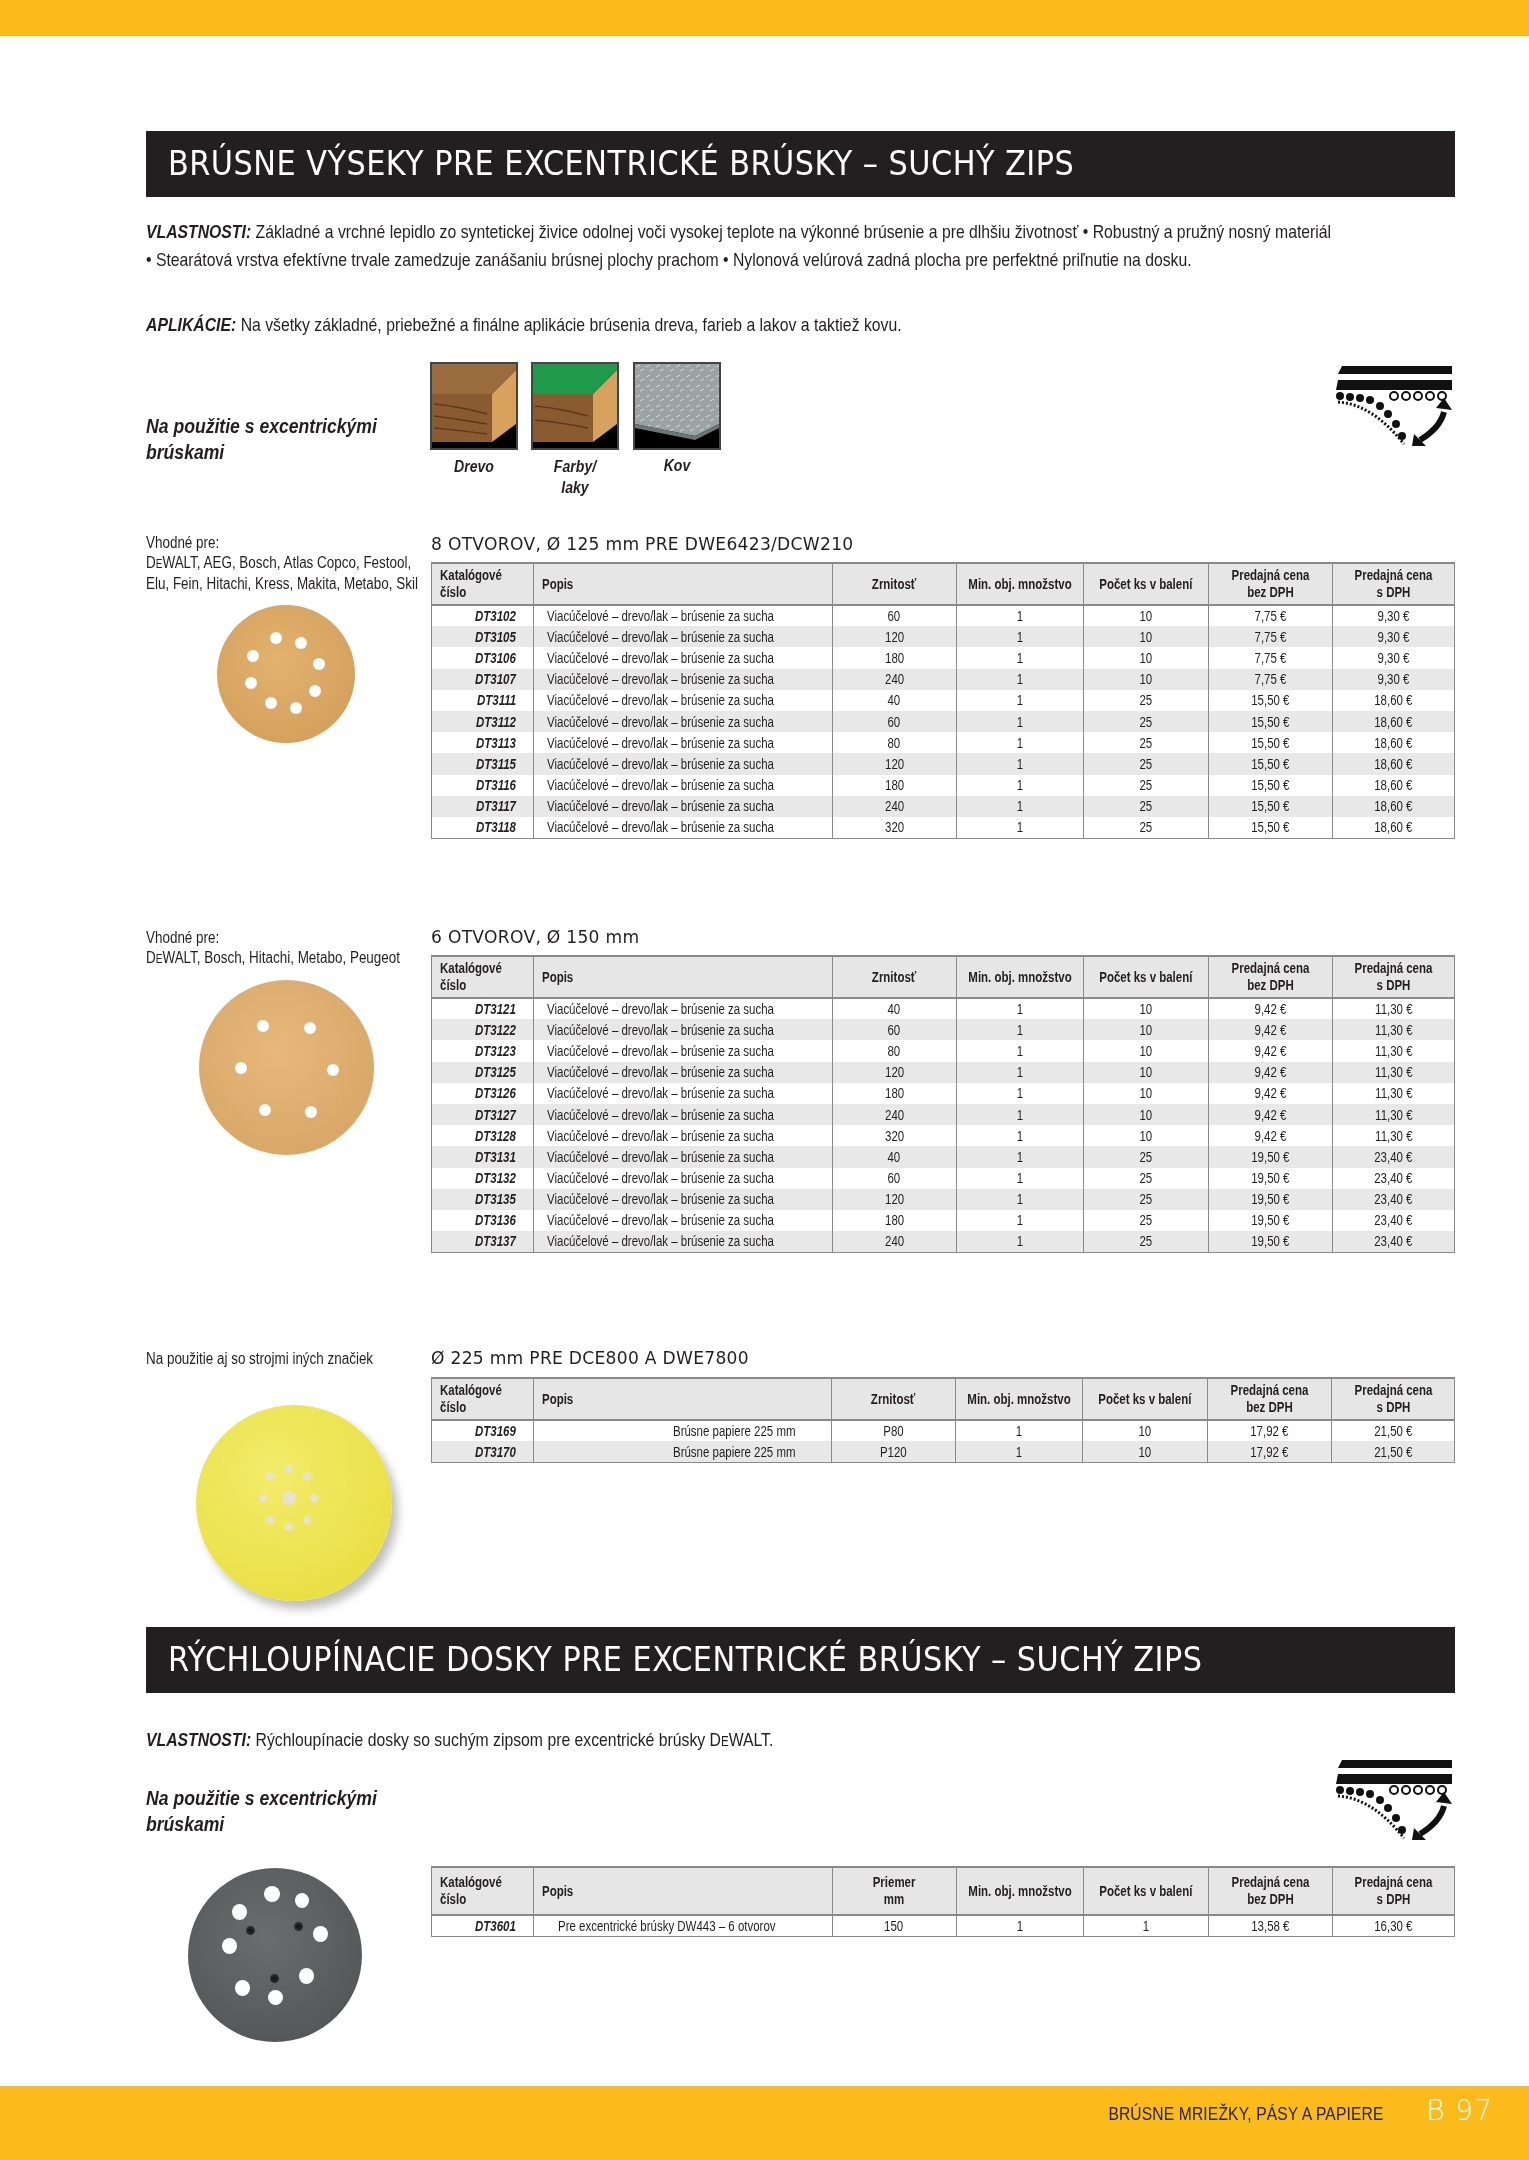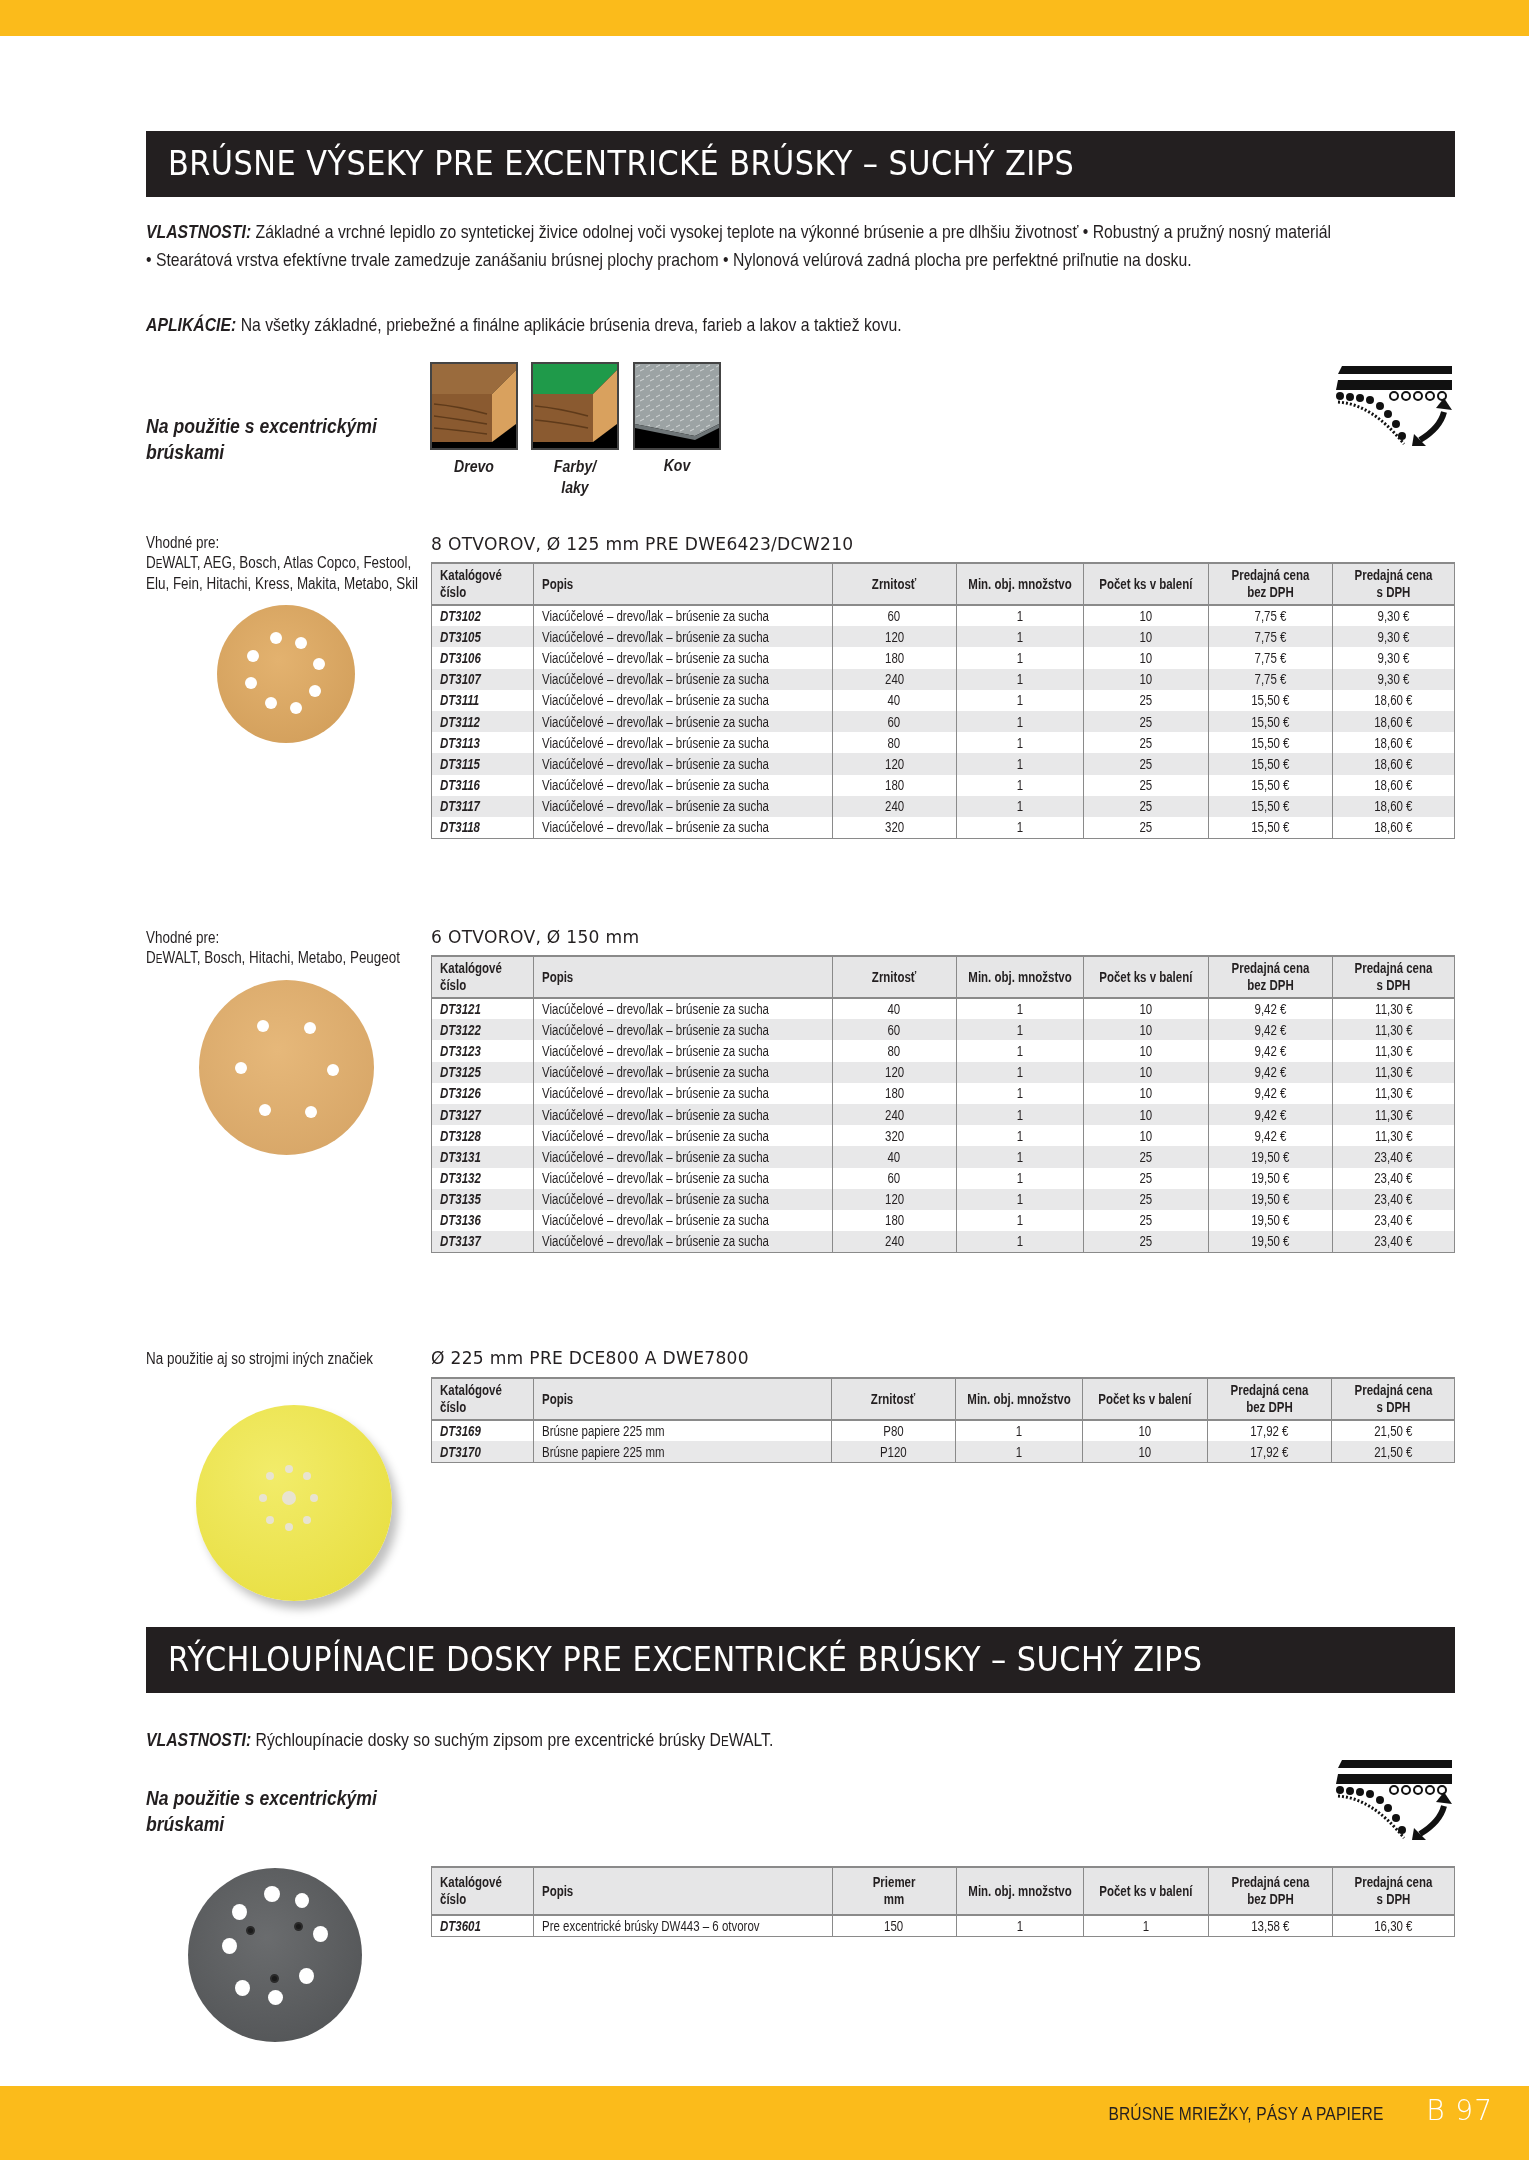--- a/index.html
+++ b/index.html
@@ -30,22 +30,22 @@
   .tbl-title { position: absolute; left: 431px; font-family: "DejaVu Sans", sans-serif; font-size: 18px; color: #231f20; letter-spacing: 0.3px; transform: scaleX(0.95); transform-origin: left top; white-space: nowrap; }
 
   table.prod { position: absolute; left: 431px; width: 1024px; border-collapse: collapse; font-size: 14px; }
   table.prod th { background: #e6e6e7; font-weight: bold; font-size: 14px; height: 42px; border-left: 1px solid #8a8a8a; border-top: 2px solid #8a8a8a; border-bottom: 2px solid #8a8a8a; line-height: 17px; padding: 0 8px; }
   table.prod th:first-child { border-left: 1px solid #8a8a8a; text-align: left; }
   table.prod th:last-child { border-right: 1px solid #8a8a8a; }
   table.prod th.l { text-align: left; }
   table.prod th.c { text-align: center; }
   table.prod td { height: 21.2px; border-left: 1px solid #8a8a8a; text-align: center; padding: 0 8px; white-space: nowrap; line-height: 20px; }
   table.prod td:last-child { border-right: 1px solid #8a8a8a; }
-  table.prod td.code { text-align: left; font-weight: bold; font-style: italic; }
-  table.prod td.desc { text-align: left; }
+  table.prod td.code { text-align: right; font-weight: bold; font-style: italic; }
+  table.prod td.desc { text-align: right; }
   table.prod tr:nth-child(even) td { background: #e8e8e9; }
   table.prod tr:last-child td { border-bottom: 1px solid #8a8a8a; }
   .nx { display: inline-block; transform: scaleX(0.82); transform-origin: center; }
   .nxl { display: inline-block; transform: scaleX(0.82); transform-origin: left center; }
 
   .disc { position: absolute; border-radius: 50%; }
   .hole { position: absolute; border-radius: 50%; background: #fff; }
 </style>
 </head>
 <body>

